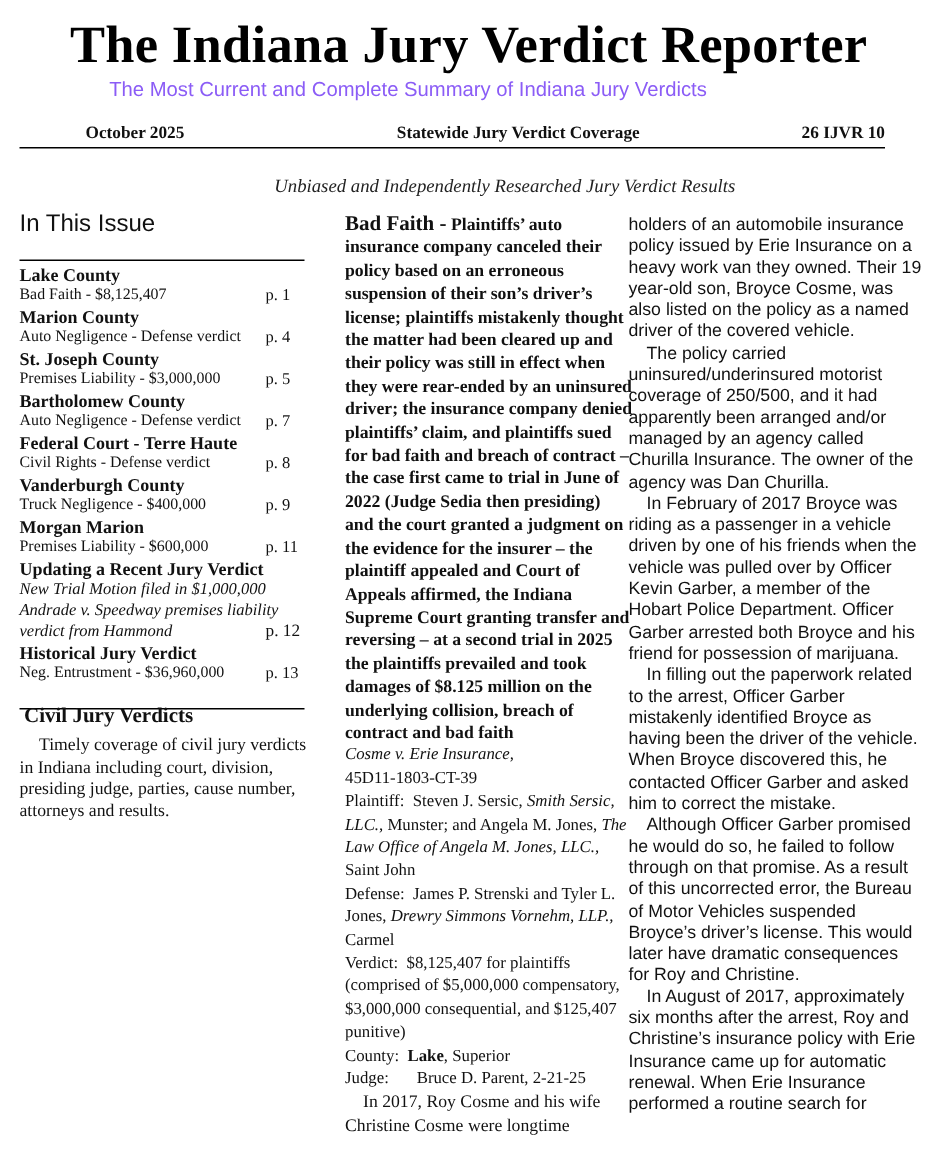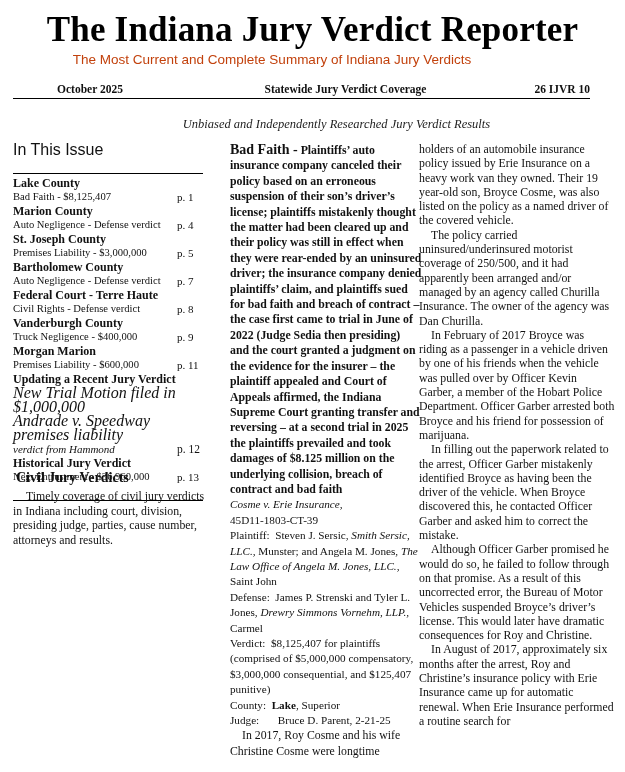--- a/index.html
+++ b/index.html
@@ -1,48 +1,48 @@
 <!DOCTYPE html>
 <html><head>
 <meta charset="utf-8">
 <style>
   html, body { margin: 0; padding: 0; background: #ffffff; }
   body { width: 625px; height: 772px; position: relative; overflow: hidden; color: #111; font-family: "DejaVu Serif", serif; }
   .masthead-title { position: absolute; left: 0; width: 625px; top: 10px; text-align: center; font-family: "Liberation Serif", serif; font-size: 35px; font-weight: bold; letter-spacing: 0.2px; color: #000; }
-  .masthead-sub { position: absolute; left: 0; width: 544px; top: 52px; text-align: center; font-family: "Liberation Sans", sans-serif; font-size: 13.5px; color: #c2410c; }
+  .masthead-sub { position: absolute; left: 0; width: 544px; top: 52px; text-align: center; font-family: "Liberation Sans", sans-serif; font-size: 13.5px; color: #8b5cf6; }
   .dateline { position: absolute; left: 13px; width: 577px; top: 82px; height: 16px; border-bottom: 1.5px solid #000; font-family: "Liberation Serif", serif; font-weight: bold; font-size: 11.5px; }
   .dateline span { position: absolute; top: 1px; margin-left: 44px; }
   .dl-left { left: 0; }
   .dl-center { left: 0; width: 100%; text-align: center; }
   .dl-right { right: 0; }
   .tagline { position: absolute; left: 0; width: 625px; top: 117px; text-align: center; font-family: "Liberation Serif", serif; font-style: italic; font-size: 12.5px; color: #222; padding-left: 24px; }
 
   .left-col { position: absolute; left: 13px; width: 190px; top: 141px; font-family: "Liberation Serif", serif; }
   .issue-heading { font-family: "Liberation Sans", sans-serif; font-size: 16px; border-bottom: 1px solid #000; padding-bottom: 14px; margin-bottom: 2px; }
   .issue-county { font-weight: bold; font-size: 12px; line-height: 14px; }
   .issue-row { display: flex; justify-content: space-between; font-size: 10.6px; line-height: 14px; }
   .issue-row .pg { width: 26px; text-align: left; font-size: 11px; }
-  .issue-it { font-style: italic; font-size: 16px; line-height: 14px; }
+  .issue-it { font-style: italic; font-size: 11px; line-height: 14px; }
   .issue-it-row { display: flex; justify-content: space-between; font-style: italic; font-size: 11px; line-height: 14px; }
   .issue-it-row .pg { font-style: normal; width: 26px; font-size: 11.5px; }
   .issue-rule { border-bottom: 1px solid #000; margin-top: 16px; }
 
   .civil { position: absolute; left: 13px; width: 195px; top: 470px; font-family: "Liberation Serif", serif; }
   .civil-heading { font-weight: bold; font-size: 14px; padding-left: 3px; margin-bottom: 3px; }
   .civil-body { font-size: 11.8px; line-height: 14.5px; text-indent: 13px; }
 
   .mid-col { position: absolute; left: 218px; width: 192px; top: 142px; font-family: "Liberation Serif", serif; font-size: 11.8px; line-height: 15.4px; margin-left: 12px; }
   .lead { font-weight: bold; font-size: 11.8px; }
   .lead .lead-topic { font-size: 14px; }
   .meta { font-size: 11.2px; line-height: 15.4px; }
   .meta i { font-style: italic; }
   .meta .judge-lbl { display: inline-block; width: 45px; }
   .para { text-indent: 12px; font-size: 11.8px; line-height: 15.4px; }
 
-  .right-col { position: absolute; left: 419px; width: 196px; top: 142px; font-family: Liberation Serif, serif; font-size: 11.8px; line-height: 14.3px; }
+  .right-col { position: absolute; left: 419px; width: 196px; top: 142px; font-family: Liberation Sans, sans-serif; font-size: 11.8px; line-height: 14.3px; }
   .right-col p { margin: 0; }
   .right-col .ind { text-indent: 12px; }
 </style>
 </head>
 <body>
 
 <div class="masthead-title">The Indiana Jury Verdict Reporter</div>
 <div class="masthead-sub">The Most Current and Complete Summary of Indiana Jury Verdicts</div>
 
 <div class="dateline">

